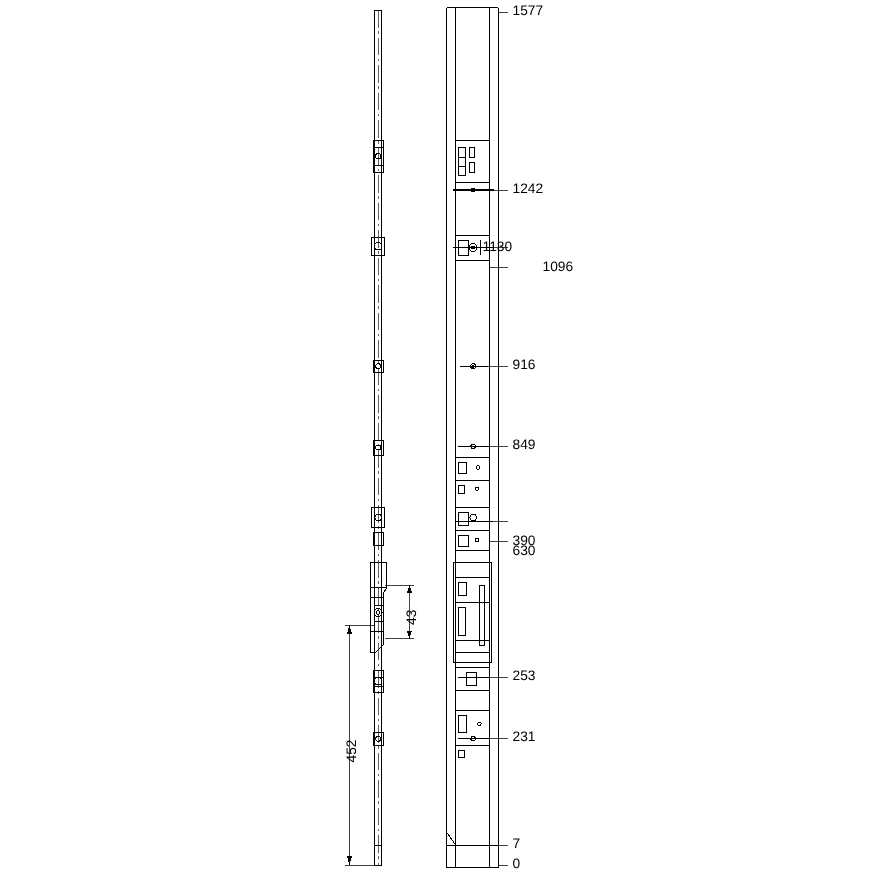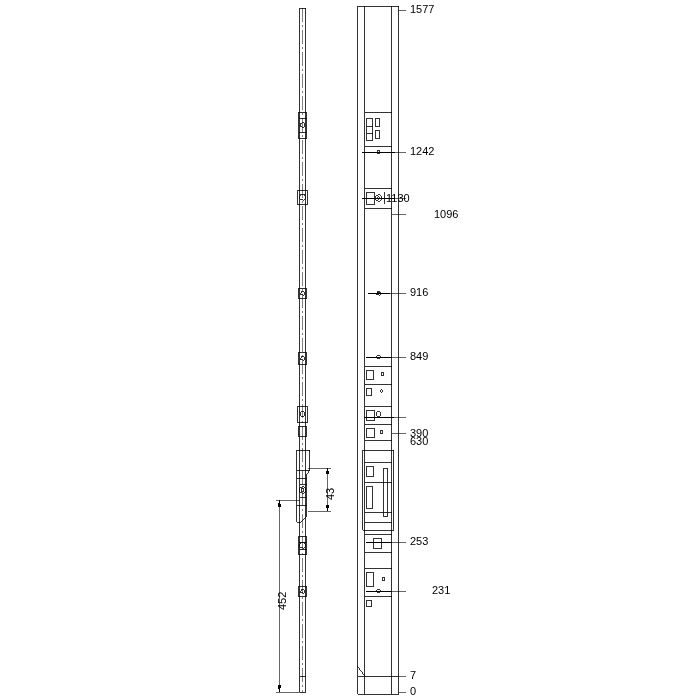--- a/index.html
+++ b/index.html
@@ -226,20 +226,20 @@
 
   <div class="dim-label" style="left:410px; top:3px;">1577</div>
   <div class="dim-label" style="left:410px; top:145px;">1242</div>
   <div class="dim-label" style="left:386px; top:192px;">1130</div>
   <div class="dim-label" style="left:434px; top:208px;">1096</div>
   <div class="dim-label" style="left:410px; top:286px;">916</div>
   <div class="dim-label" style="left:410px; top:350px;">849</div>
   <div class="dim-label" style="left:410px; top:411px;margin-top:24px;">630</div>
   <div class="dim-label" style="left:410px; top:427px;">390</div>
   <div class="dim-label" style="left:410px; top:535px;">253</div>
-  <div class="dim-label" style="left:410px; top:584px;margin-left:22px;">231</div>
+  <div class="dim-label" style="left:410px; top:584px;">231</div>
   <div class="dim-label" style="left:410px; top:669px;">7</div>
   <div class="dim-label" style="left:410px; top:685px;">0</div>
 
   <div class="dim-label-vert" style="left:324px; top:500px;">43</div>
   <div class="dim-label-vert" style="left:276px; top:610px;">452</div>
 
 </div>
 
 </body></html>

